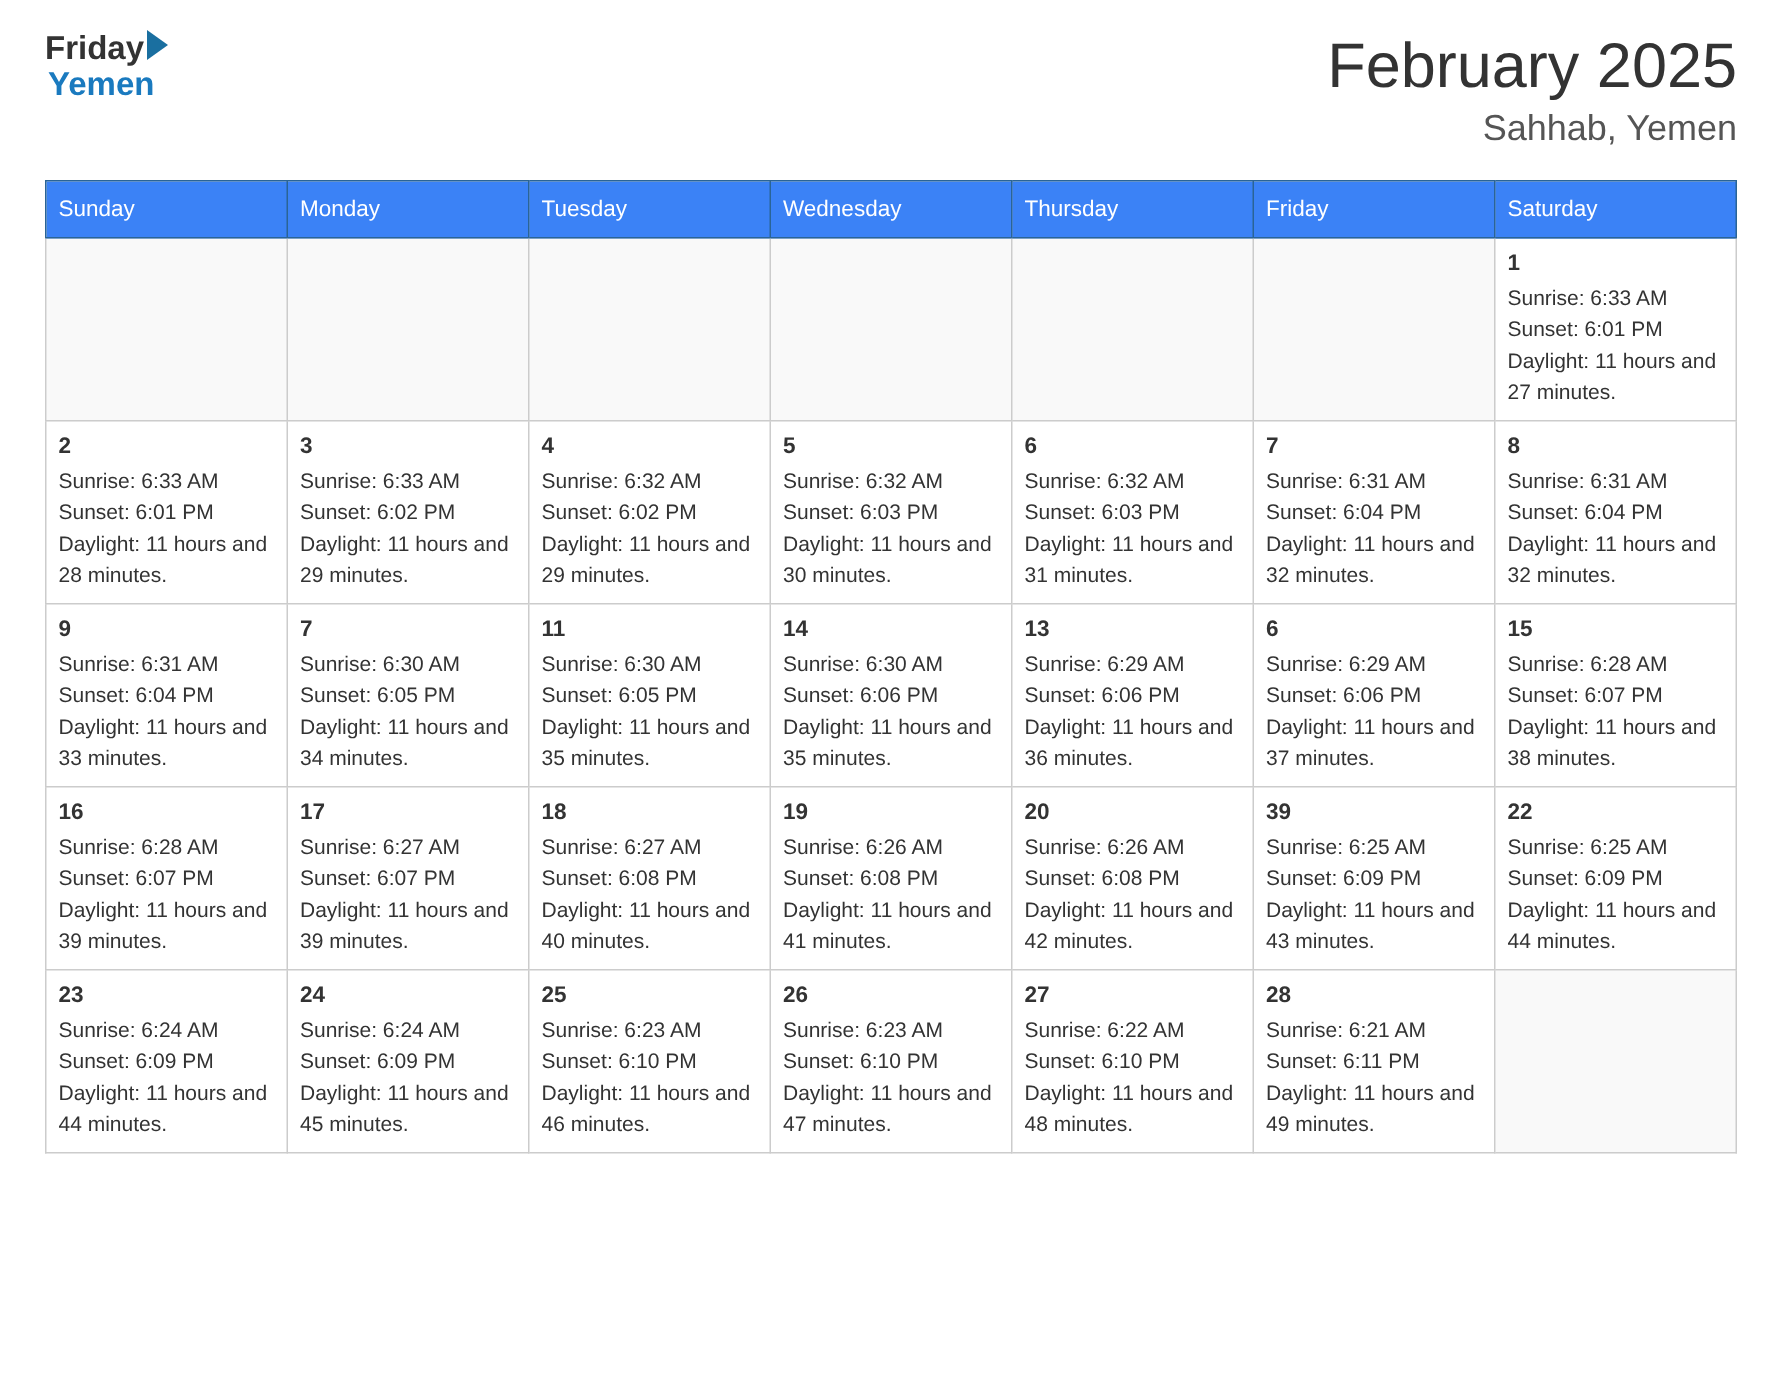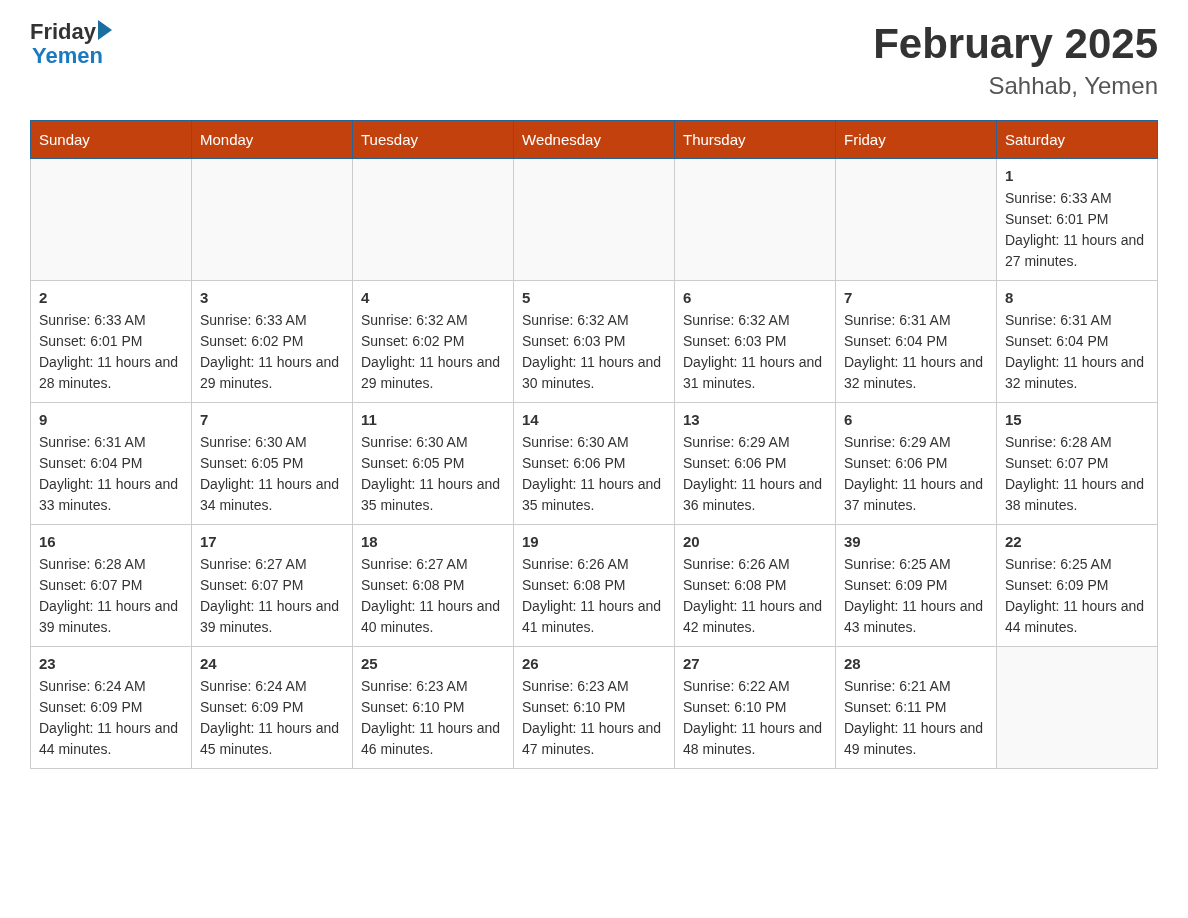--- a/index.html
+++ b/index.html
@@ -31,34 +31,34 @@
       border-top: 10px solid transparent;
       border-bottom: 10px solid transparent;
       margin-left: 2px;
       margin-top: -4px;
     }
     .title-section {
       text-align: right;
     }
     .month-title {
       font-size: 42px;
-      font-weight: bold;
+      font-weight: normal;
       color: #333;
     }
     .location {
       font-size: 24px;
       color: #555;
       margin-top: 4px;
     }
     .calendar {
       width: 100%;
       border-collapse: collapse;
     }
     .calendar thead th {
-      background-color: #c2410c;
+      background-color: #3b82f6;
       color: #fff;
       padding: 10px 8px;
       font-size: 15px;
       font-weight: normal;
       text-align: left;
       border: 1px solid #2a6496;
     }
     .calendar tbody td {
       vertical-align: top;
       padding: 8px;

